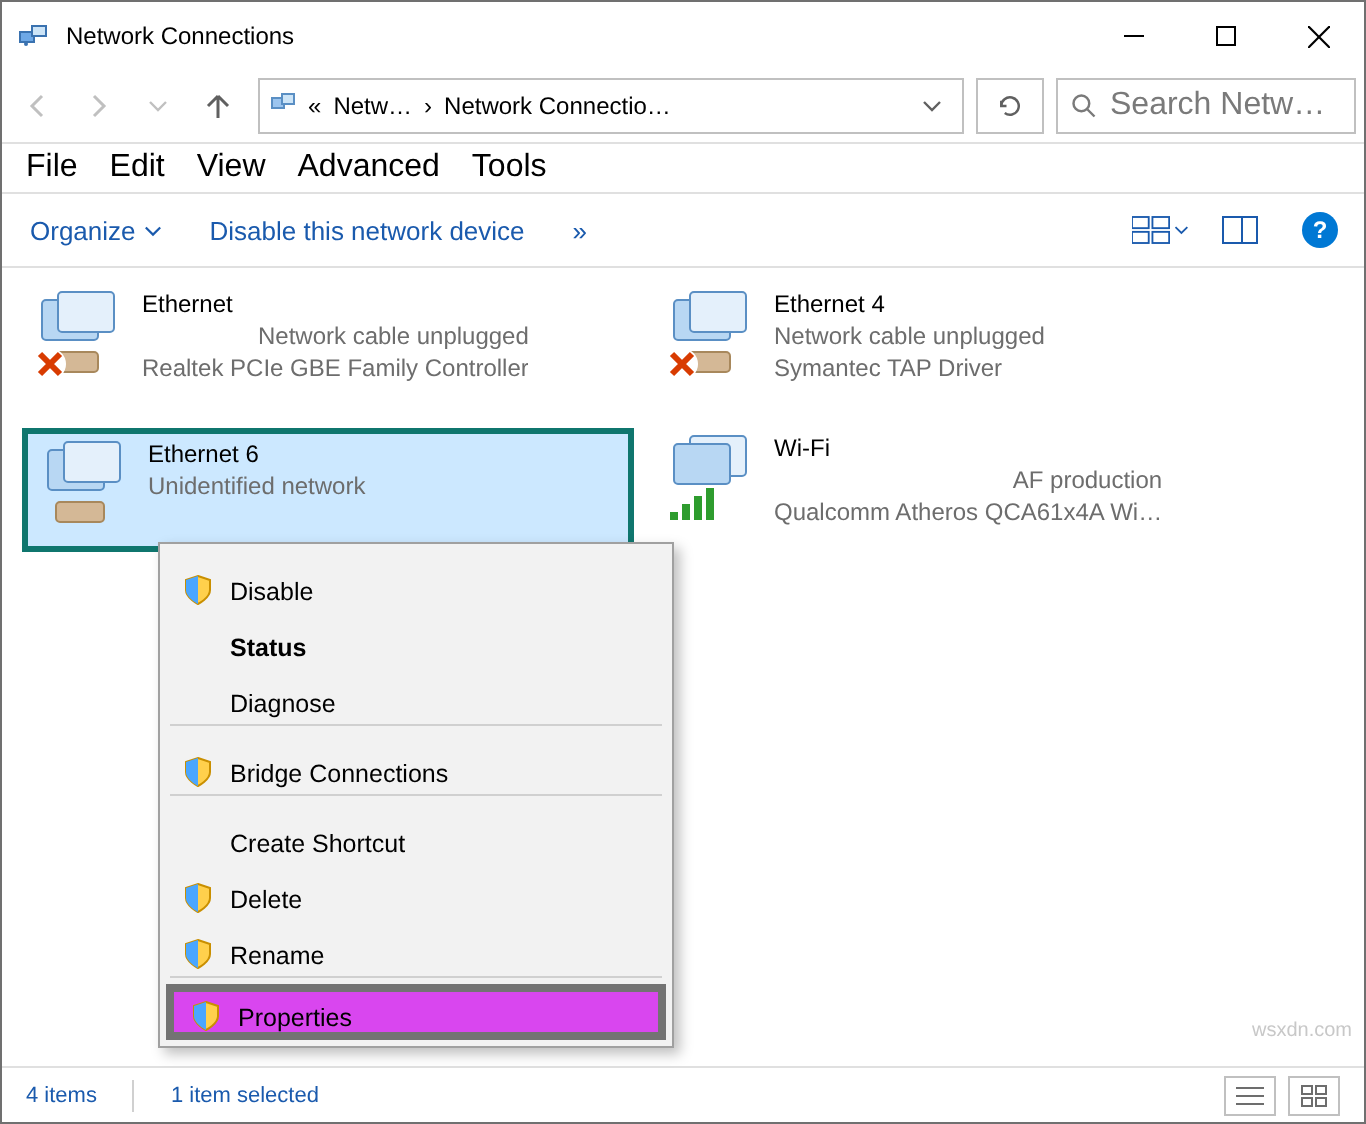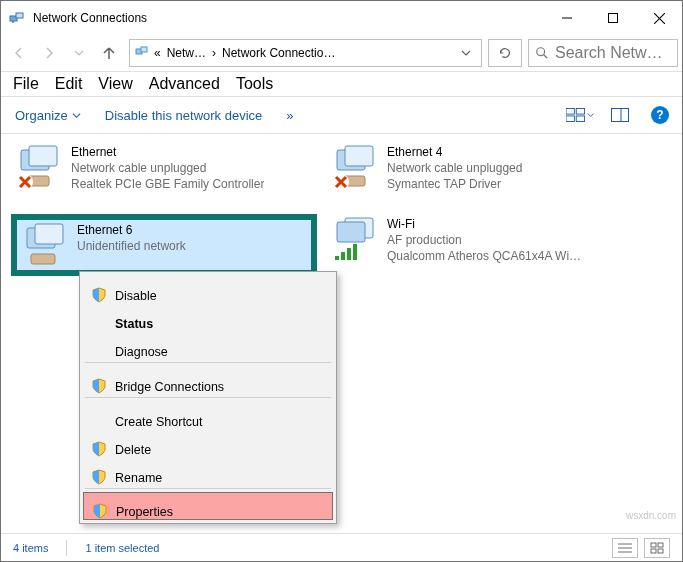--- a/index.html
+++ b/index.html
@@ -30,32 +30,32 @@
 
 .cmdbar { height: 38px; display: flex; align-items: center; padding: 0 8px; border-top: 1px solid #e0e0e0; border-bottom: 1px solid #e0e0e0; gap: 12px; }
 .cmd-btn { display: flex; align-items: center; font-size: 13px; color: #1a5aad; gap: 4px; padding: 4px 6px; }
 .cmd-spacer { flex: 1; }
 .cmd-icon { width: 28px; height: 28px; display: flex; align-items: center; justify-content: center; color: #1a5aad; }
 .help-icon { width: 18px; height: 18px; border-radius: 50%; background: #0078d4; color: #fff; display: flex; align-items: center; justify-content: center; font-size: 12px; font-weight: bold; }
 
 
 .content { padding: 8px 10px; display: flex; flex-wrap: wrap; gap: 10px 10px; align-content: flex-start; position: relative; }
 .adapter { width: 306px; height: 62px; display: flex; align-items: flex-start; padding: 2px 4px; gap: 8px; }
-.adapter.selected { background: #cce8ff; border: 6px solid #0f766e; }
+.adapter.selected { background: #cce8ff; border: 3px solid #0f766e; }
 .adapter-icon { width: 48px; height: 48px; flex-shrink: 0; position: relative; }
 .adapter-info { display: flex; flex-direction: column; font-size: 12px; line-height: 1.35; min-width: 0; }
 .adapter-name { color: #000; white-space: nowrap; overflow: hidden; text-overflow: ellipsis; }
-.adapter-status { color: #6d6d6d; white-space: nowrap; overflow: hidden; text-overflow: ellipsis; }
+.adapter-status { color: #6d6d6d; white-space: nowrap; overflow: hidden; text-overflow: ellipsis; text-align: right; }
 .adapter-driver { color: #6d6d6d; white-space: nowrap; overflow: hidden; text-overflow: ellipsis; }
 
 
 .ctx-menu { position: absolute; left: 78px; top: 270px; width: 258px; background: #f2f2f2; border: 1px solid #a0a0a0; box-shadow: 3px 3px 6px rgba(0,0,0,0.25); padding: 3px; z-index: 100; }
 .ctx-item { height: 28px; display: flex; align-items: flex-end; padding: 0 8px 0 32px; font-size: 12.5px; position: relative; }
 .ctx-item.bold { font-weight: 600; }
-.ctx-item.hover { background: #fca5a5; border: 1px solid #737373; }
+.ctx-item.hover { background: #d946ef; border: 4px solid #737373; }
 .ctx-item .shield { position: absolute; left: 8px; width: 16px; height: 16px; }
 .ctx-sep { height: 1px; background: #d0d0d0; margin: 3px 2px; }
 
 
 .statusbar { position: absolute; bottom: 0; left: 0; right: 0; height: 28px; border-top: 1px solid #e0e0e0; display: flex; align-items: center; padding: 0 12px; font-size: 11px; color: #1a5aad; gap: 18px; }
 .statusbar .sep { width: 1px; height: 16px; background: #d0d0d0; }
 .status-right { margin-left: auto; display: flex; gap: 6px; }
 .status-btn { width: 26px; height: 20px; border: 1px solid #c0c0c0; display: flex; align-items: center; justify-content: center; }
 
 

